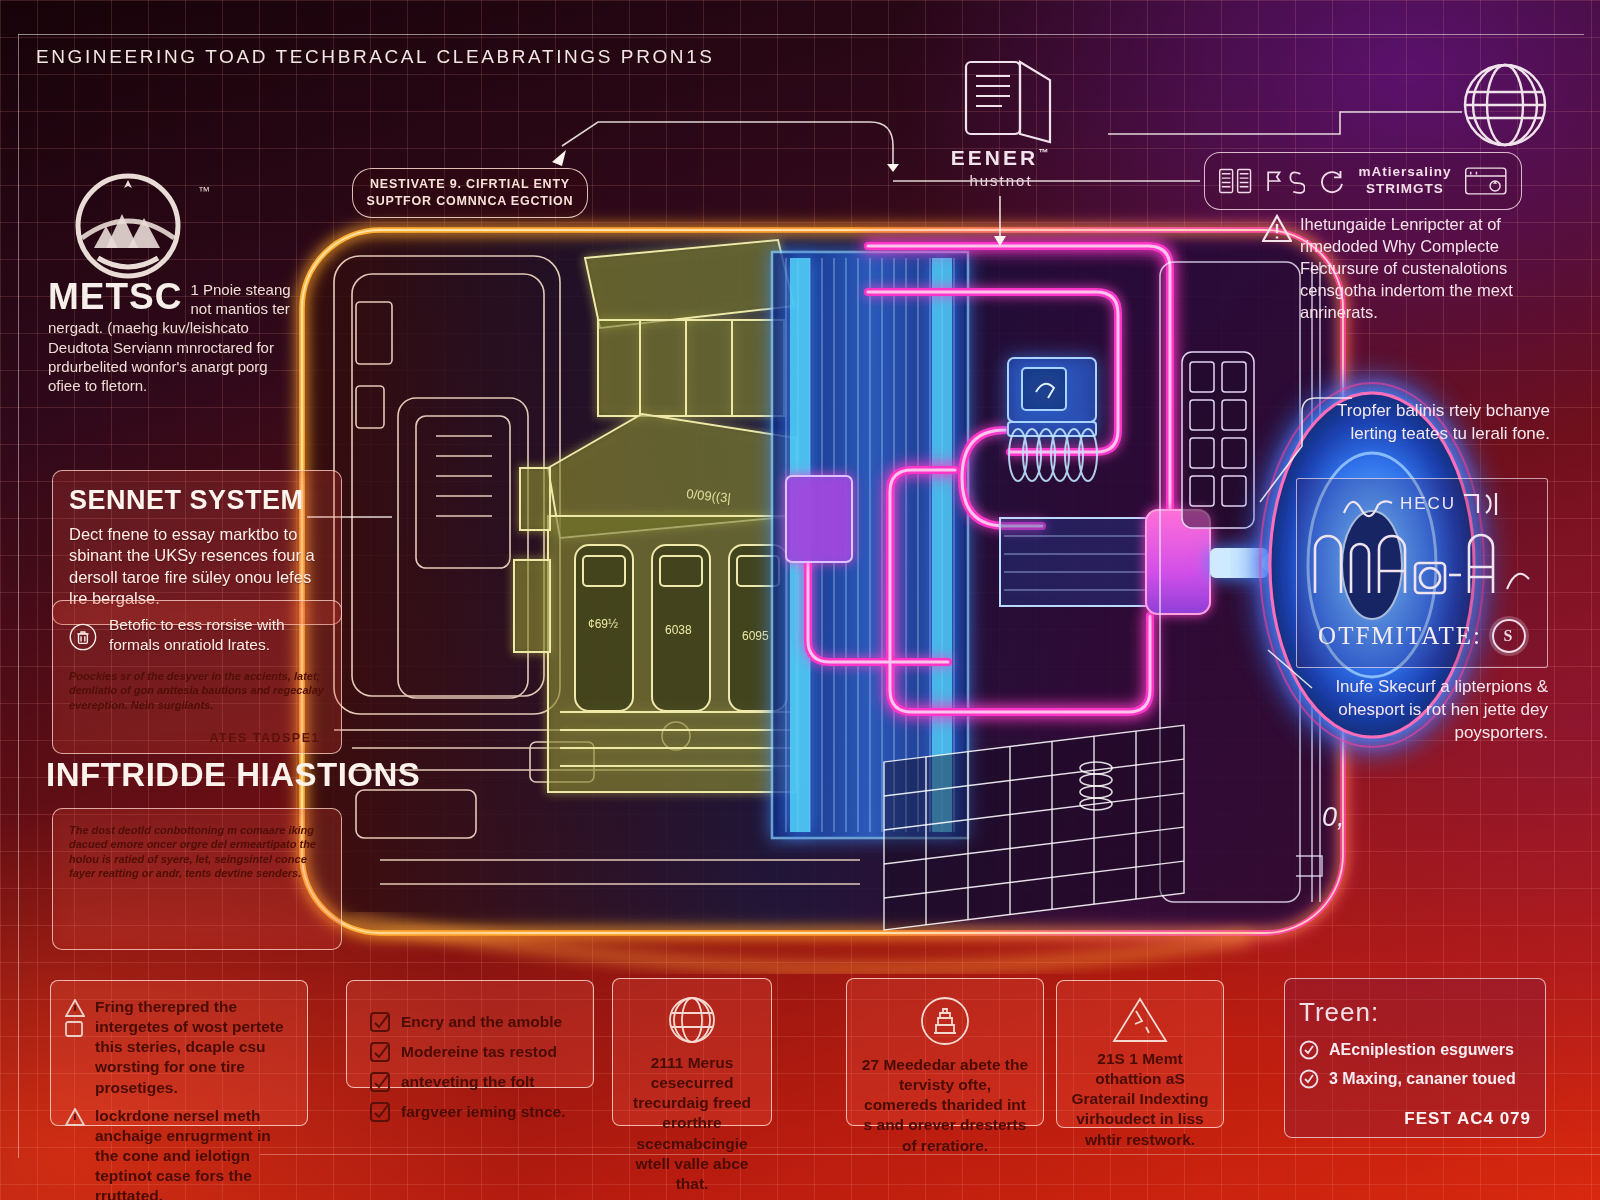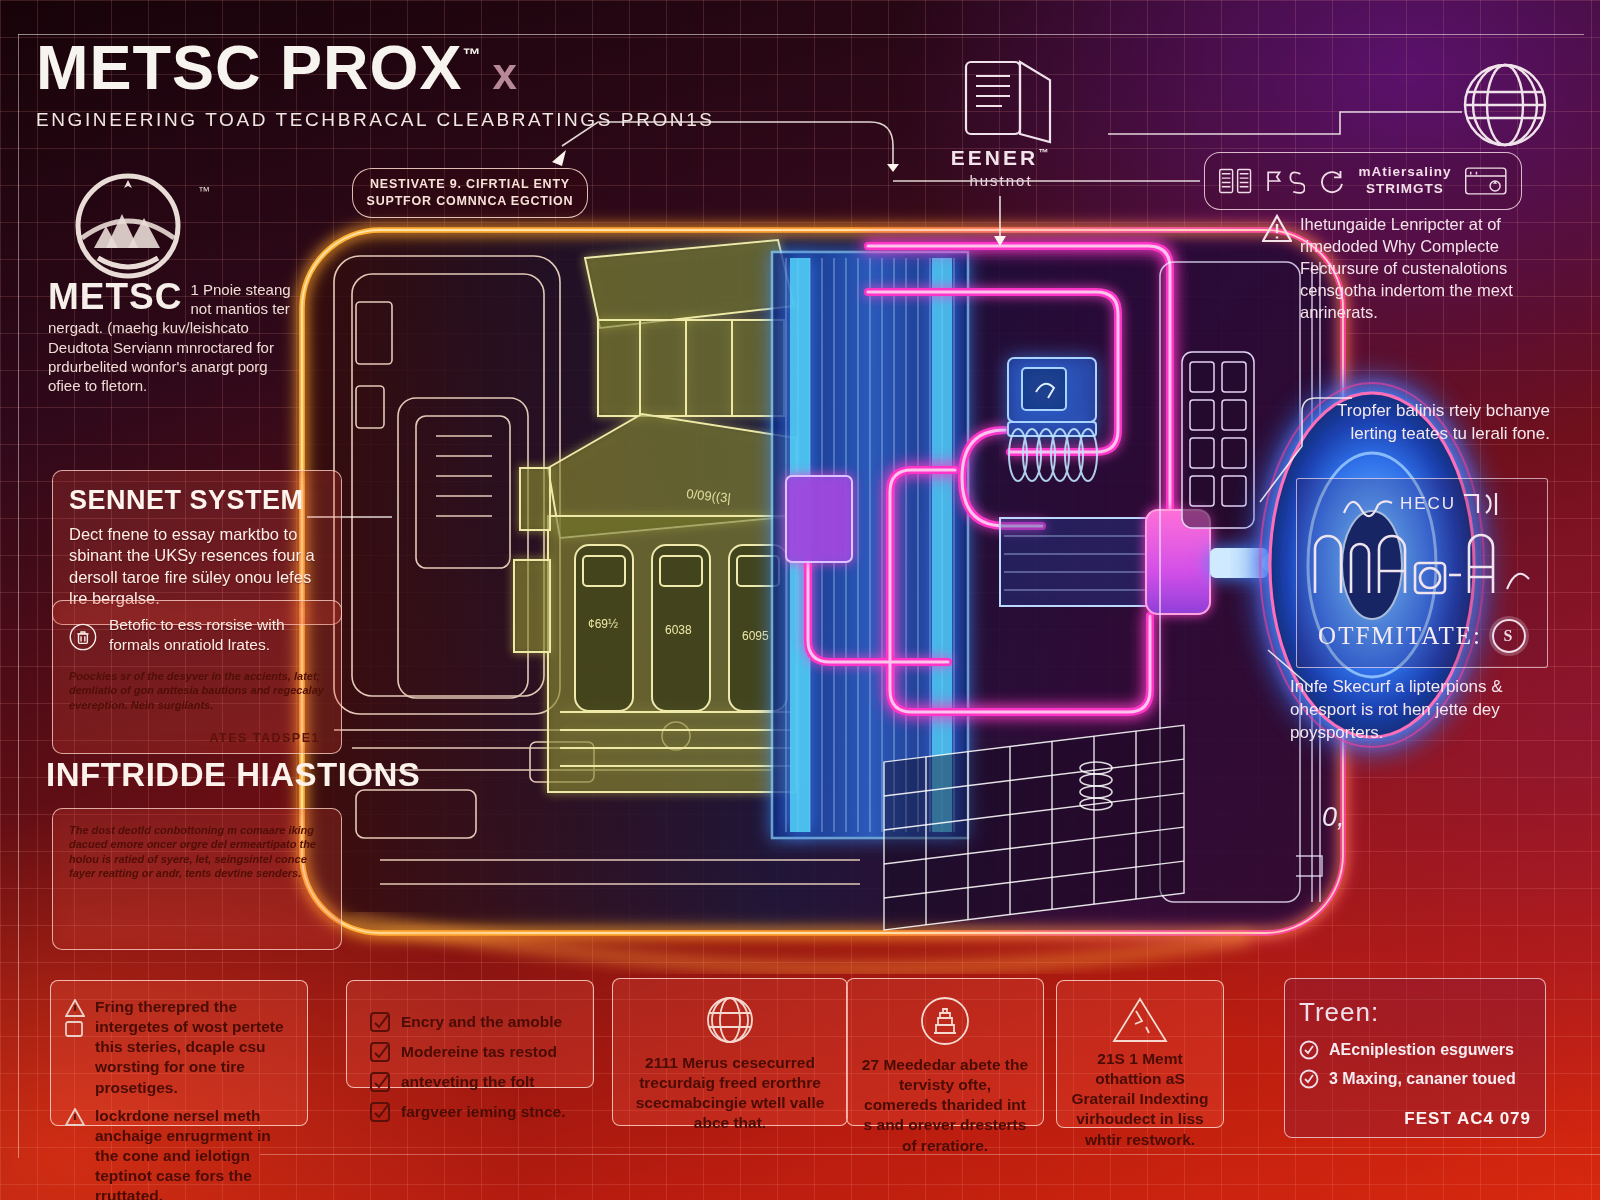--- a/index.html
+++ b/index.html
@@ -302,21 +302,20 @@
     <ellipse cx="1505" cy="105" rx="32" ry="40"></ellipse>
     <path d="M 1466 92 H 1544 M 1466 118 H 1544 M 1465 105 H 1545"></path>
   </g>
 </svg>
 
 <div class="frame-top"></div>
 <div class="frame-left"></div>
 <div class="frame-bottom"></div>
 
 <div class="header">
-  <div class="title"><span>METSC PROX</span><span class="tm">™</span><span class="sfx">x</span></div>
   <div class="subtitle">ENGINEERING TOAD TECHBRACAL CLEABRATINGS PRON1S</div>
 </div>
 
 <div class="logo">
   <svg width="120" height="120" viewBox="0 0 120 120">
     <g stroke="#e9dcd6" stroke-width="5" fill="none">
       <circle cx="60" cy="60" r="50"></circle>
       <path d="M 14 72 Q 60 38 106 72" opacity=".9"></path>
       <polygon points="38,82 54,48 70,82" fill="rgba(233,220,214,.9)" stroke="none"></polygon>
       <polygon points="60,82 76,52 92,82" fill="rgba(233,220,214,.9)" stroke="none"></polygon>
@@ -430,21 +429,21 @@
           <path d="M 138 52 h 12"></path>
       <path d="M 158 70 V 24 a 12 12 0 0 1 24 0 V 70 M 158 44 h 24 M 158 54 h 24"></path>
       <path d="M 196 66 q 10 -24 22 -10" stroke-width="2"></path>
     </g>
   </svg>
   <div class="otf-row">
     <span>OTFMITATE:</span>
     <span class="badge">S</span>
   </div>
 </div>
-<div class="callout" style="left:1290px;top:676px;width:258px;">Inufe Skecurf a lipterpions &amp; ohesport is rot hen jette dey poysporters.</div>
+<div class="callout" style="left:1290px;top:676px;width:258px;text-align:right;">Inufe Skecurf a lipterpions &amp; ohesport is rot hen jette dey poysporters.</div>
 
 <div class="bpanel" style="left:50px;top:980px;width:258px;height:146px;">
   <div class="itm-row">
     <span class="icon-col">
       <svg width="20" height="18" viewBox="0 0 20 18">
             <polygon points="10,1 19,17 1,17" fill="none" stroke="#e9cfc6" stroke-width="1.8"></polygon>
             <path d="M 10 6 v 6" stroke="#5a1008" stroke-width="1.8"></path>
           </svg>
       <svg width="18" height="16" viewBox="0 0 18 16">
             <rect x="1" y="1" width="16" height="14" rx="2" fill="none" stroke="#e9cfc6" stroke-width="1.8"></rect>
@@ -487,21 +486,21 @@
     <li>
           <svg width="22" height="22" viewBox="0 0 22 22">
             <rect x="2" y="2" width="18" height="18" rx="3" fill="none" stroke="#5a1008" stroke-width="2"></rect>
             <path d="M 6 12 l 4 4 9 -12" fill="none" stroke="#5a1008" stroke-width="2"></path>
           </svg>
           <span>fargveer ieming stnce.</span>
         </li>
   </ul>
 </div>
 
-<div class="bpanel center" style="left:612px;top:978px;width:236px;height:148px;">
+<div class="bpanel center" style="left:612px;top:978px;width:160px;height:148px;">
   <svg width="50" height="50" viewBox="0 0 50 50" style="margin:0 auto 8px;">
     <g stroke="#f5d9d0" stroke-width="1.8" fill="none">
       <circle cx="25" cy="25" r="22"></circle>
           <ellipse cx="25" cy="25" rx="10" ry="22"></ellipse>
       <path d="M 4 18 h 42 M 4 32 h 42"></path>
           <ellipse cx="25" cy="25" rx="18" ry="22"></ellipse>
     </g>
   </svg>
   <div class="bp-dark">2111 Merus cesecurred trecurdaig freed erorthre scecmabcingie wtell valle abce that.</div>
 </div>

